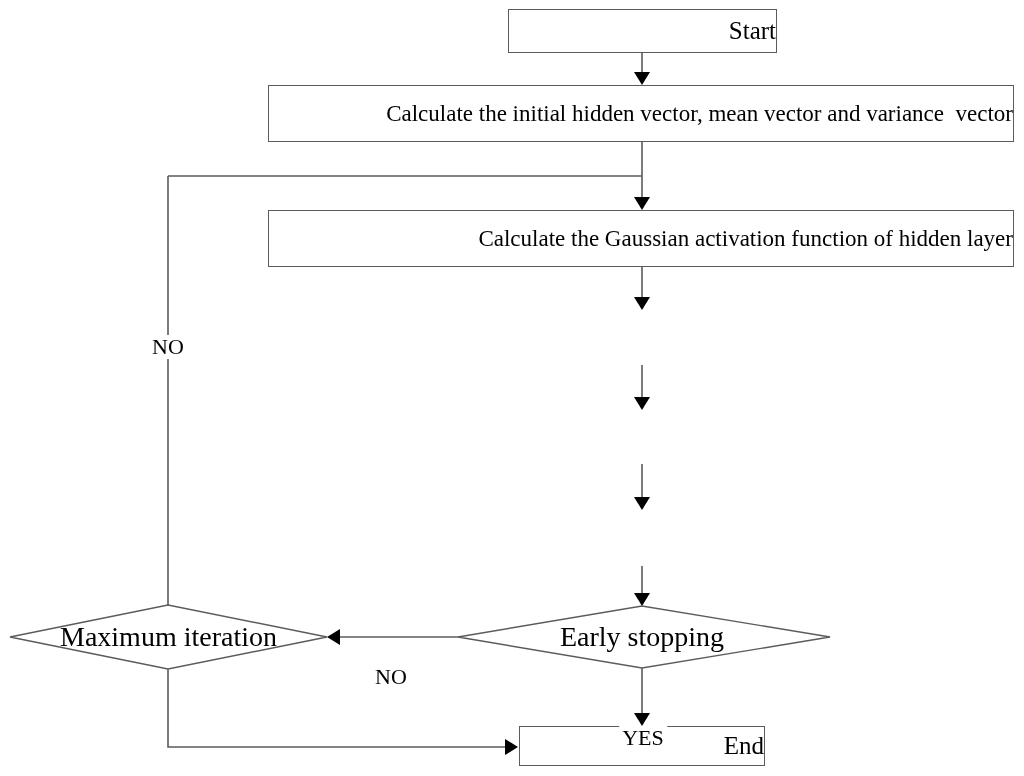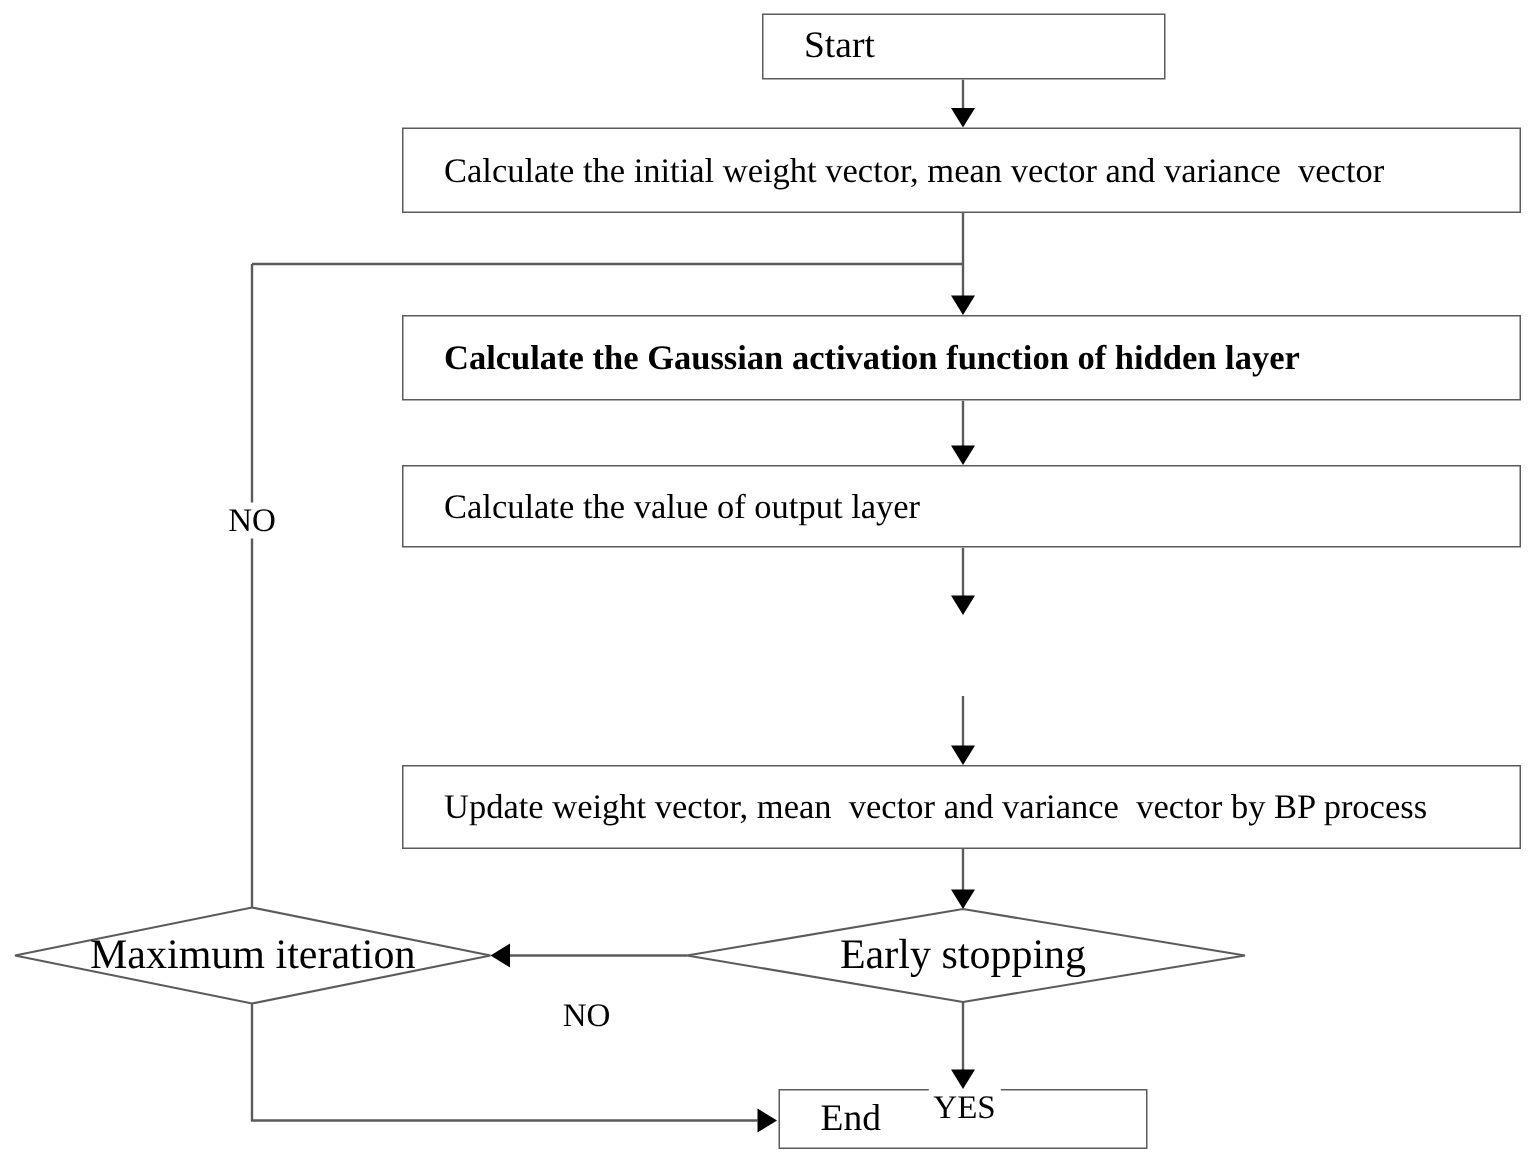--- a/index.html
+++ b/index.html
@@ -28,21 +28,21 @@
   .edge { stroke: var(--line); stroke-width: 1.6; fill: none; }
   .arrowhead { fill: var(--arrowhead); stroke: none; }
   .diamond { fill: var(--node-fill); stroke: var(--line); stroke-width: 1.4; }
   .pbox {
     position: absolute;
     box-sizing: border-box;
     background: var(--node-fill);
     border: 1.6px solid var(--node-border);
     display: flex;
     align-items: center;
-    justify-content: flex-start;
+    justify-content: flex-end;
     padding-left: 27px;
   }
   .node-label {
     white-space: pre;
     font-size: 23px;
     line-height: 1.1;
     color: var(--text);
   }
   .terminal-label { font-size: 25px; }
   .diamond-label-box {
@@ -97,35 +97,29 @@
 
     <polygon class="diamond" points="10,637 168,605 327,637 168,669"></polygon>
     <polygon class="diamond" points="458,637 642,606 830,637 642,668"></polygon>
   </svg>
 
   <div class="pbox" style="left:508px; top:9px; width:269px; height:44px;">
     <span class="node-label terminal-label">Start</span>
   </div>
 
   <div class="pbox" style="left:268px; top:85px; width:746px; height:57px;">
-    <span class="node-label">Calculate the initial weight vector, mean vector and variance  vector</span>
+    <span class="node-label">Calculate the initial hidden vector, mean vector and variance  vector</span>
   </div>
 
-  <div class="pbox" style="left:268px; top:210px; width:746px; height:57px;font-weight:bold;">
+  <div class="pbox" style="left:268px; top:210px; width:746px; height:57px;">
     <span class="node-label">Calculate the Gaussian activation function of hidden layer</span>
   </div>
 
-  <div class="pbox" style="left:268px; top:310px; width:746px; height:55px;">
-    <span class="node-label">Calculate the value of output layer</span>
-  </div>
 
 
-  <div class="pbox" style="left:268px; top:510px; width:746px; height:56px;">
-    <span class="node-label">Update weight vector, mean  vector and variance  vector by BP process</span>
-  </div>
 
   <div class="pbox" style="left:519px; top:726px; width:246px; height:40px;">
     <span class="node-label terminal-label">End</span>
   </div>
 
   <div class="diamond-label-box" style="left:30px; top:605px; width:277px; height:64px;">
     <span class="node-label">Maximum iteration</span>
   </div>
 
   <div class="diamond-label-box" style="left:478px; top:606px; width:328px; height:62px;text-align:right;">

